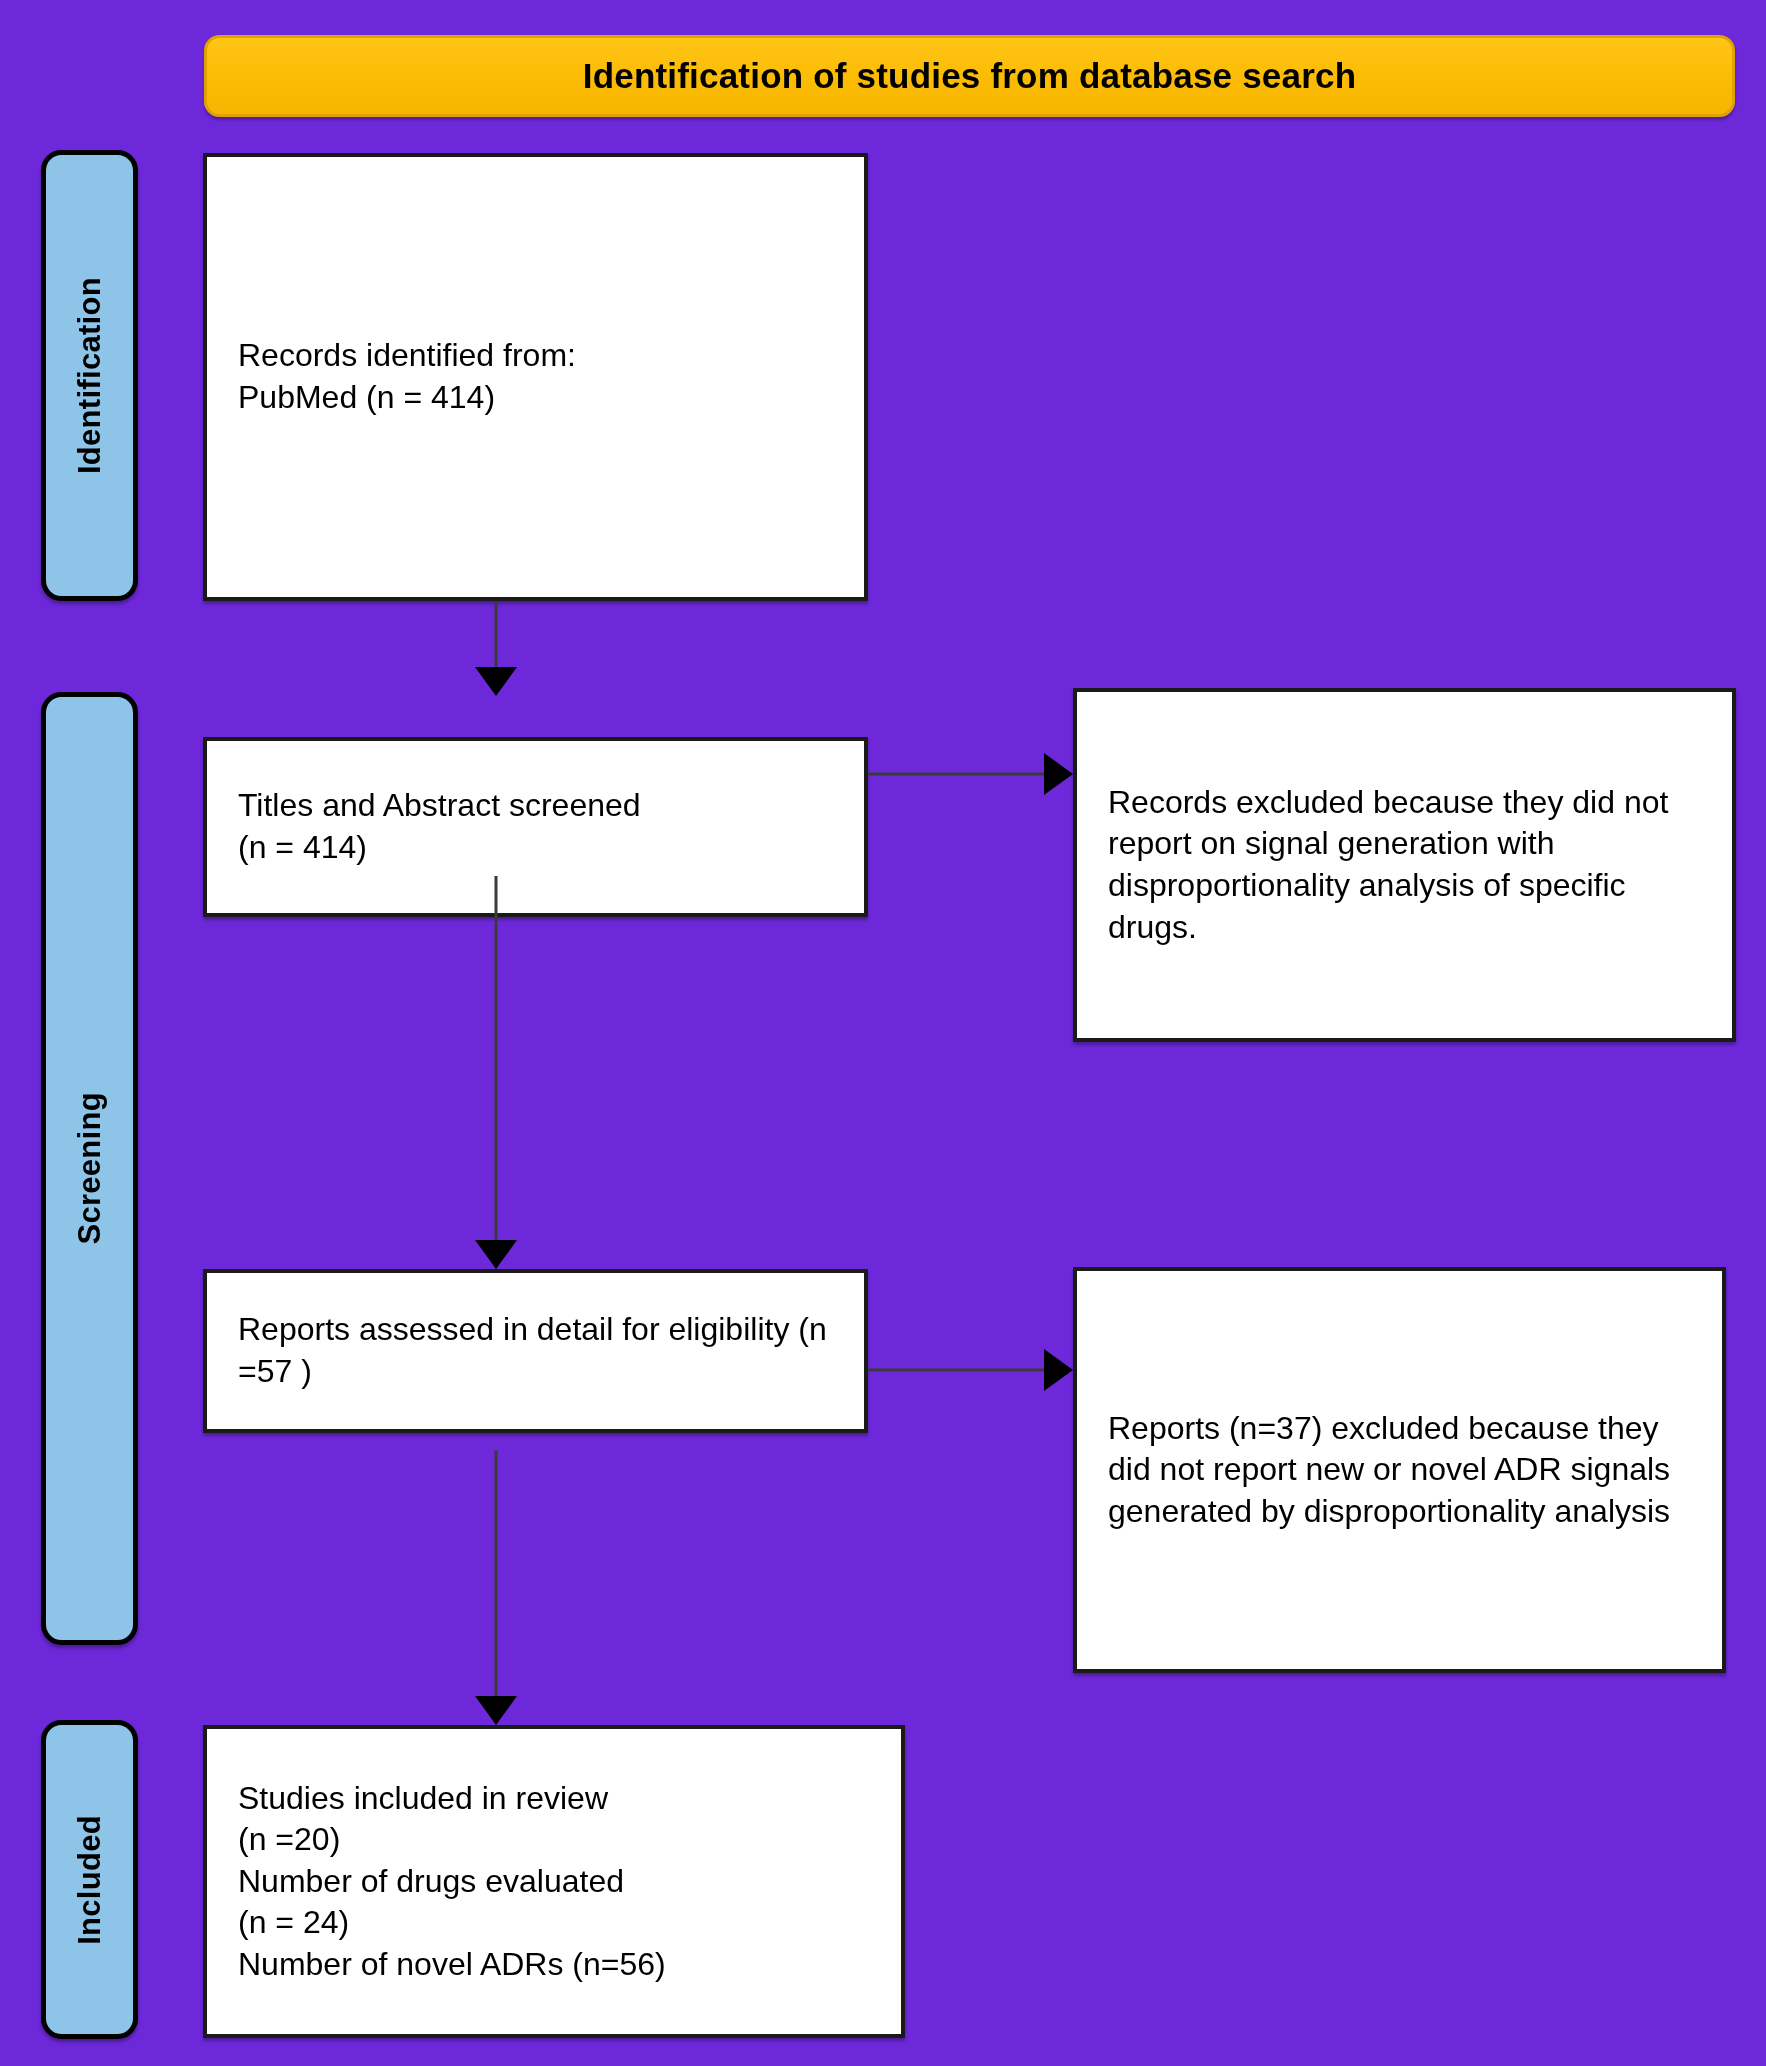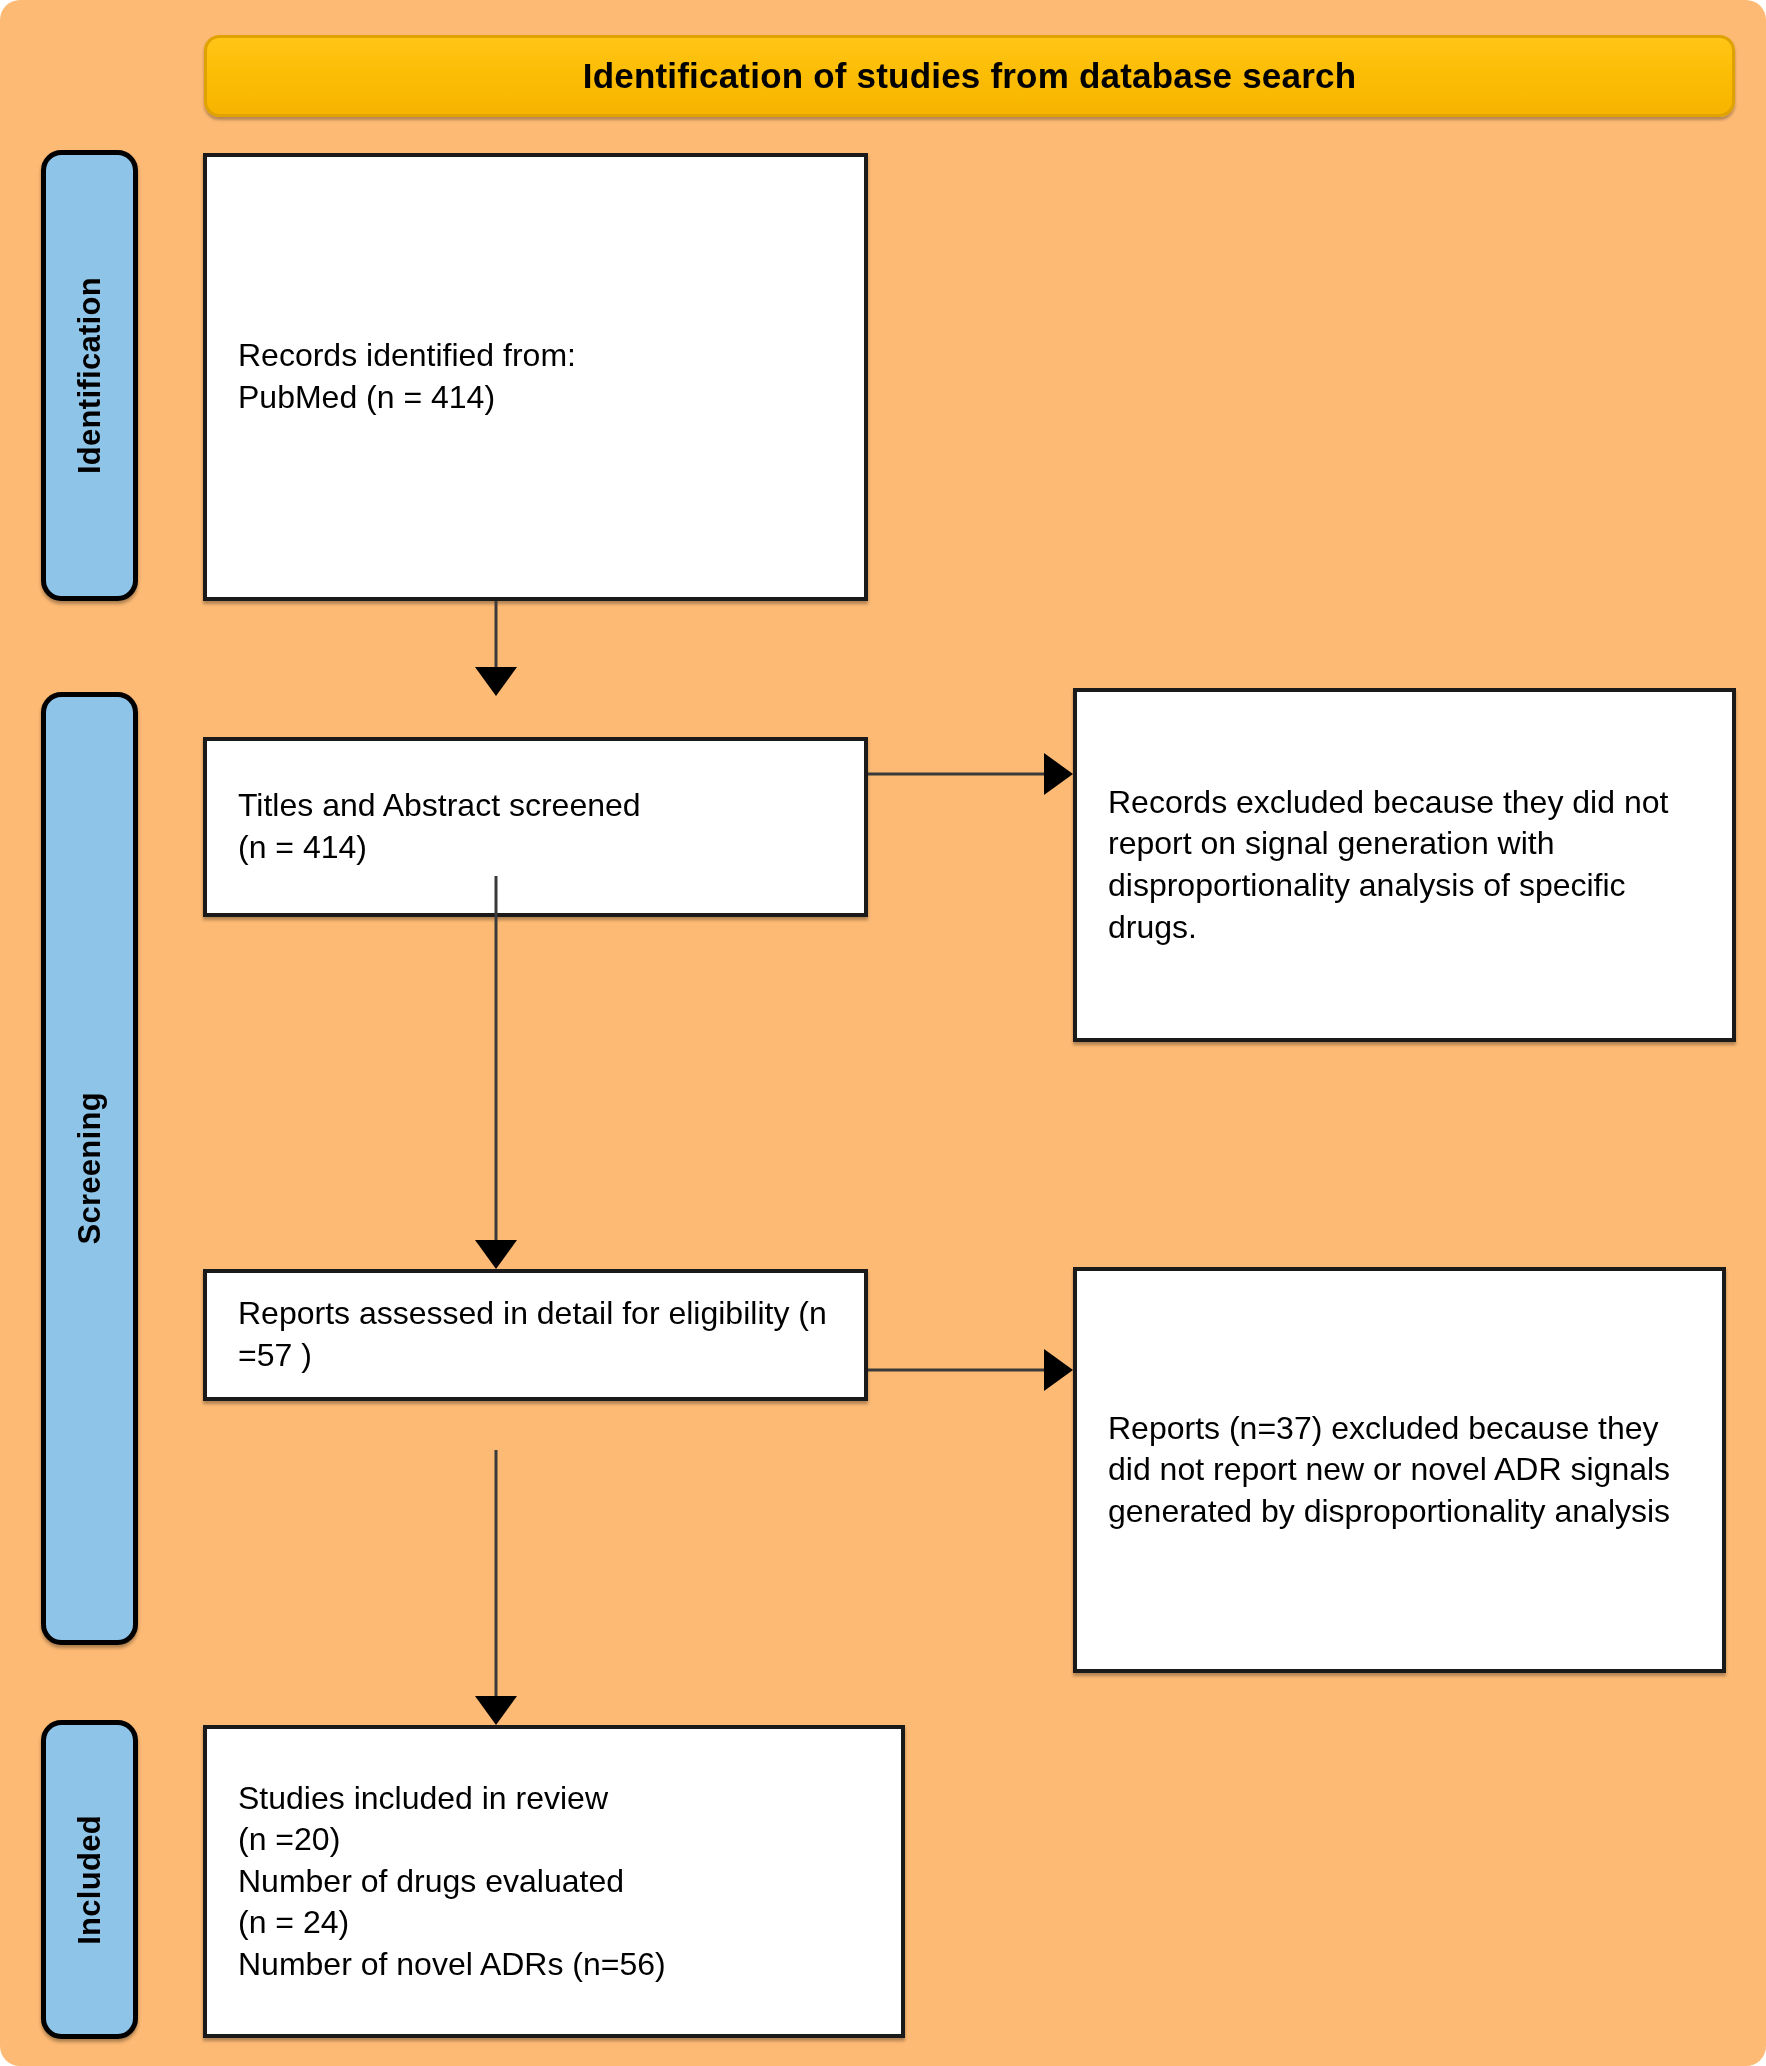--- a/index.html
+++ b/index.html
@@ -8,23 +8,22 @@
     background: #ffffff;
   }
   body {
     font-family: "Liberation Sans", sans-serif;
   }
 
   #diagram {
     position: relative;
     width: 1766px;
     height: 2066px;
-    background: #fdba74;
+    background: #6d28d9;
     overflow: hidden;
-    border-radius: 20px;
   }
 
   
   .header-banner {
     position: absolute;
     left: 204px;
     top: 35px;
     width: 1531px;
     height: 82px;
     background: linear-gradient(to bottom, #ffc517 0%, #fcbd05 45%, #f7b400 100%);
@@ -83,21 +82,21 @@
     font-size: 32px;
     line-height: 1.30;
     color: #000000;
     padding: 0 31px;
     white-space: pre-line;
     width: 100%;
   }
 
   #box-records-identified { left: 203px;  top: 153px;  width: 665px; height: 448px; align-items: center; }
   #box-titles-screened    { left: 203px;  top: 737px; width: 665px; height: 180px; }
-  #box-reports-assessed   { left: 203px;  top: 1269px; width: 665px; height: 132px; }
+  #box-reports-assessed   { left: 203px;  top: 1269px; width: 665px; height: 164px; }
   #box-studies-included   { left: 203px;  top: 1725px; width: 702px; height: 313px; }
 
   #box-records-excluded   { left: 1073px; top: 688px; width: 663px; height: 354px; }
   #box-reports-excluded   { left: 1073px; top: 1267px; width: 653px; height: 406px; }
 
   
   .arrow {
     position: absolute;
   }
   .arrow-line-v {

